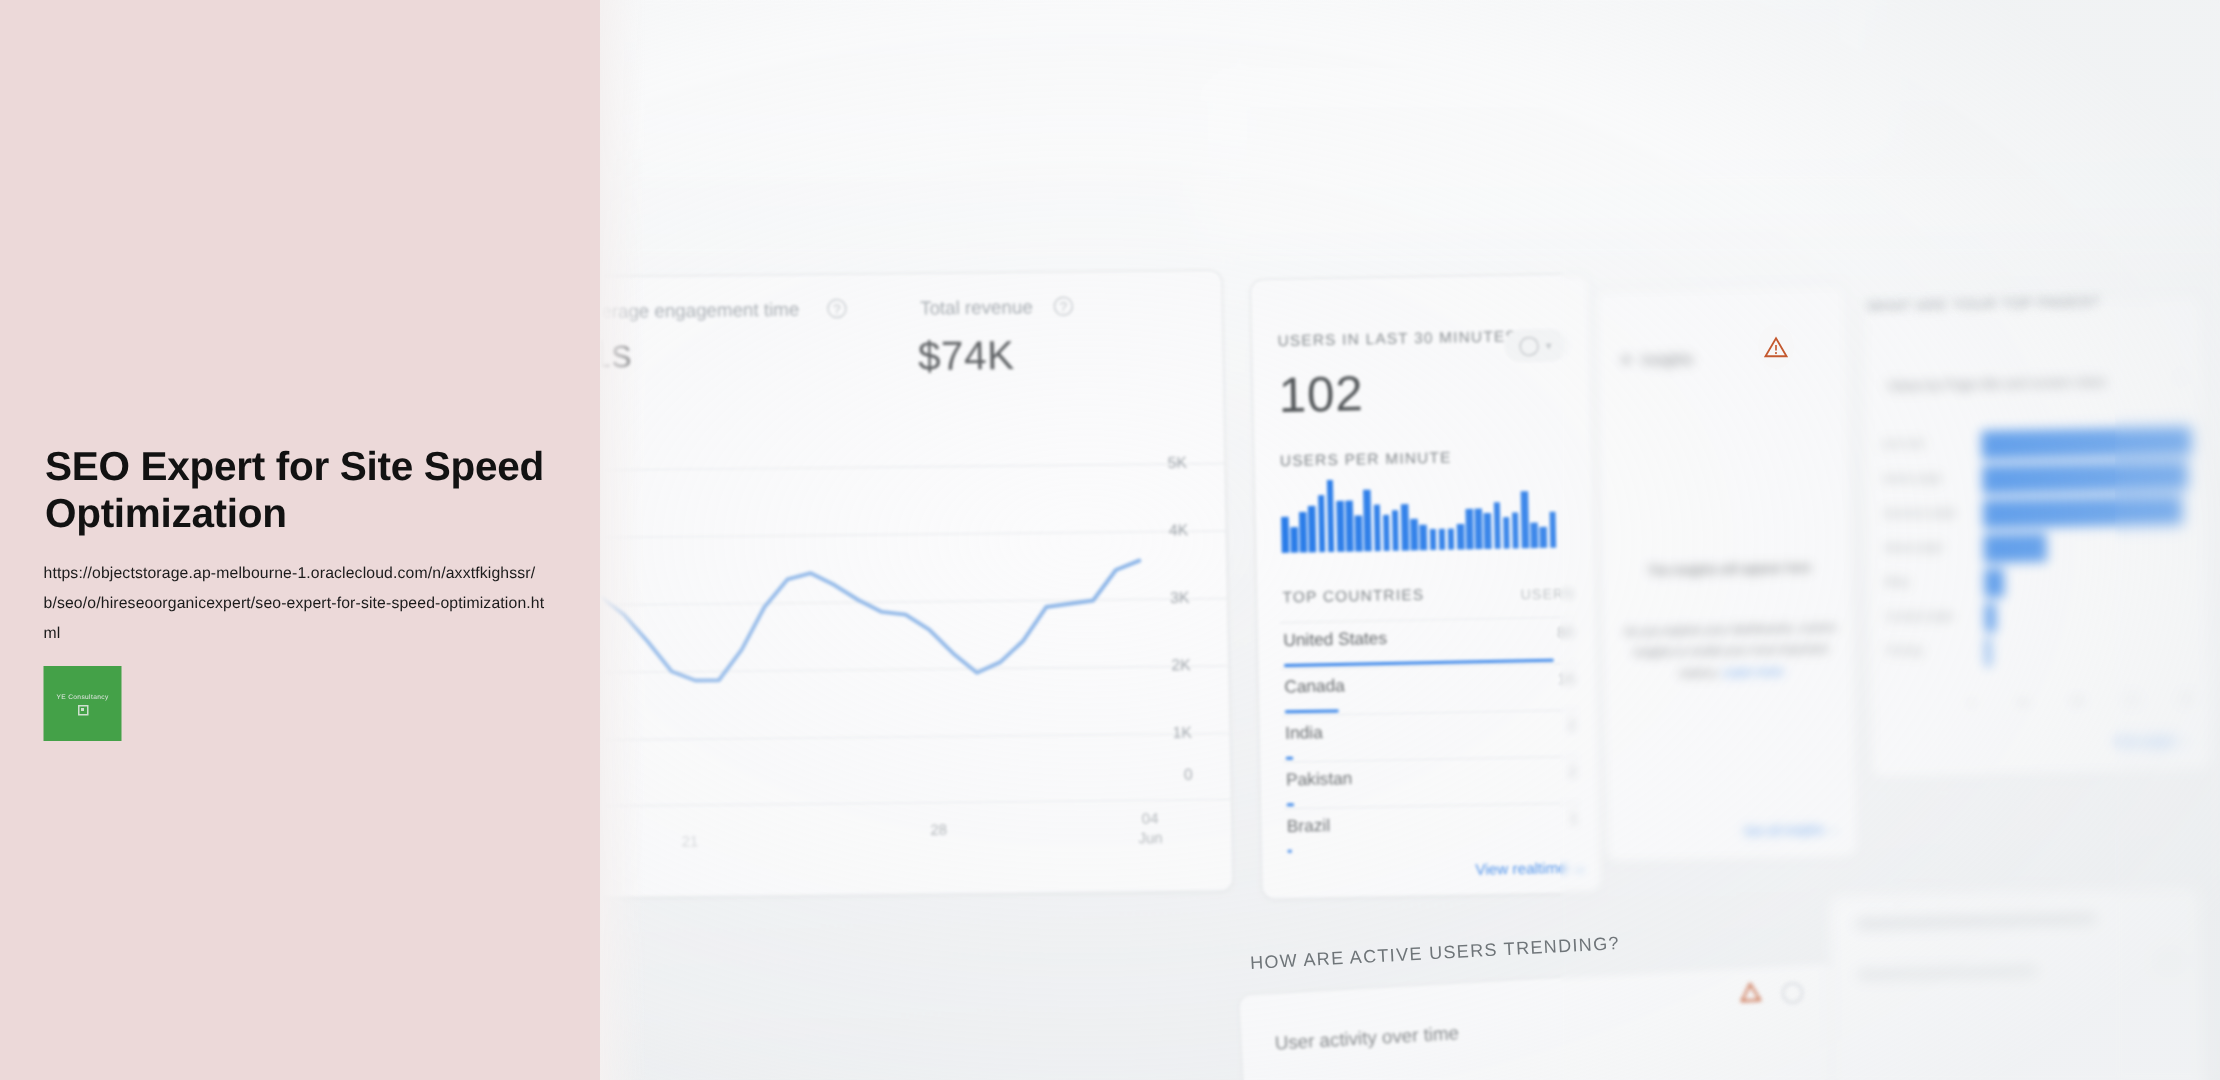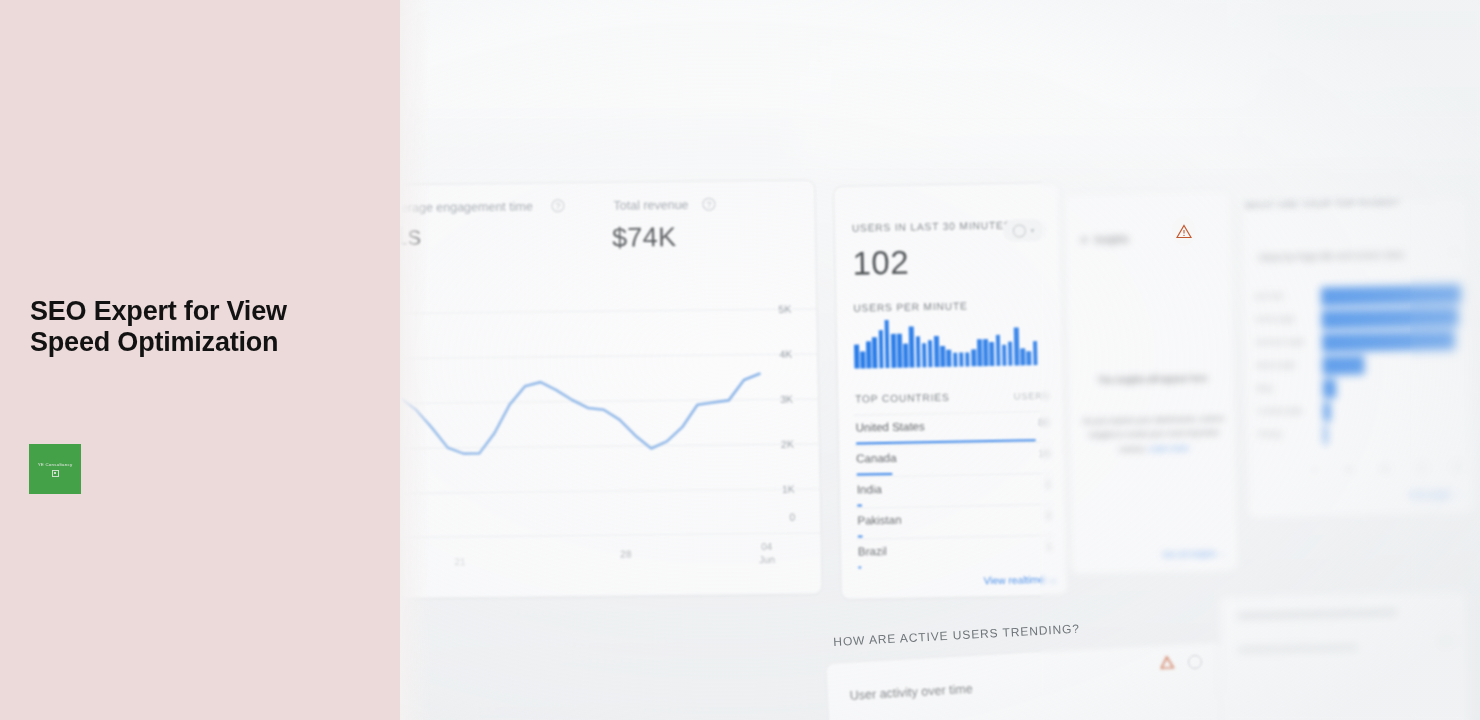--- a/index.html
+++ b/index.html
@@ -267,21 +267,22 @@
   #photo-fade{
     position:absolute; left:0; top:0; width:30px; height:720px;
     background:linear-gradient(90deg,#f4f1f1,rgba(255,255,255,0));
     pointer-events:none; z-index:30;
   }
 </style>
 </head>
 <body>
 
 <div id="left-panel">
-  <div id="page-title">SEO Expert for View Speed Optimization</div>
+  <div id="page-title">SEO Expert for Site Speed Optimization</div>
+  <div id="page-url">https://objectstorage.ap-melbourne-1.oraclecloud.com/n/axxtfkighssr/b/seo/o/hireseoorganicexpert/seo-expert-for-site-speed-optimization.html</div>
   <div id="logo-box">
     <div id="logo-text">YE Consultancy</div>
     <div id="logo-glyph"></div>
   </div>
 </div>
 
 <div id="photo">
 
   <div class="sheen" style="left:-40px;top:-60px;width:900px;height:170px;"></div>
   <div class="sheen" style="left:400px;top:40px;width:760px;height:120px;opacity:.4;"></div>

